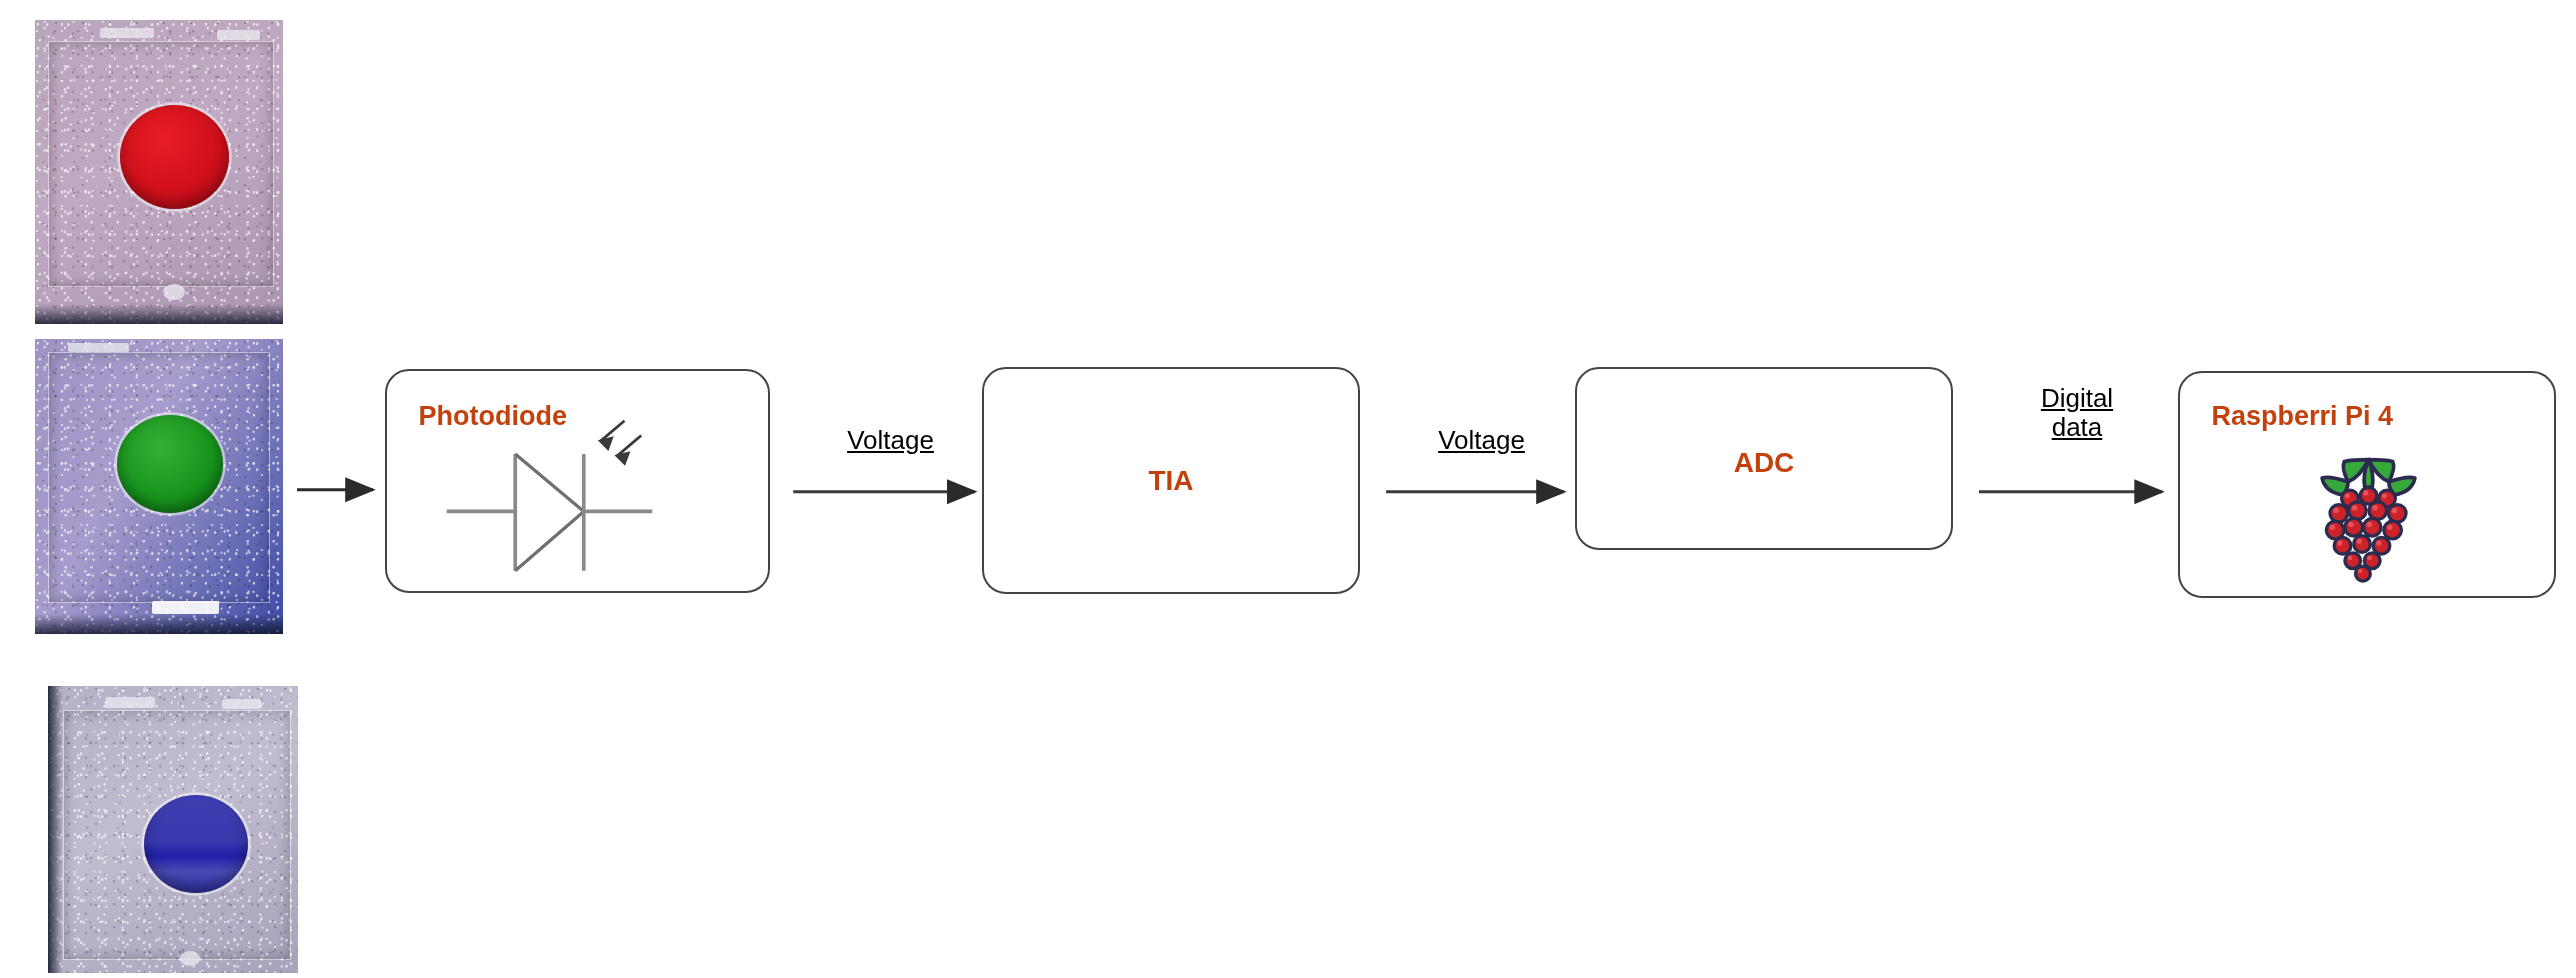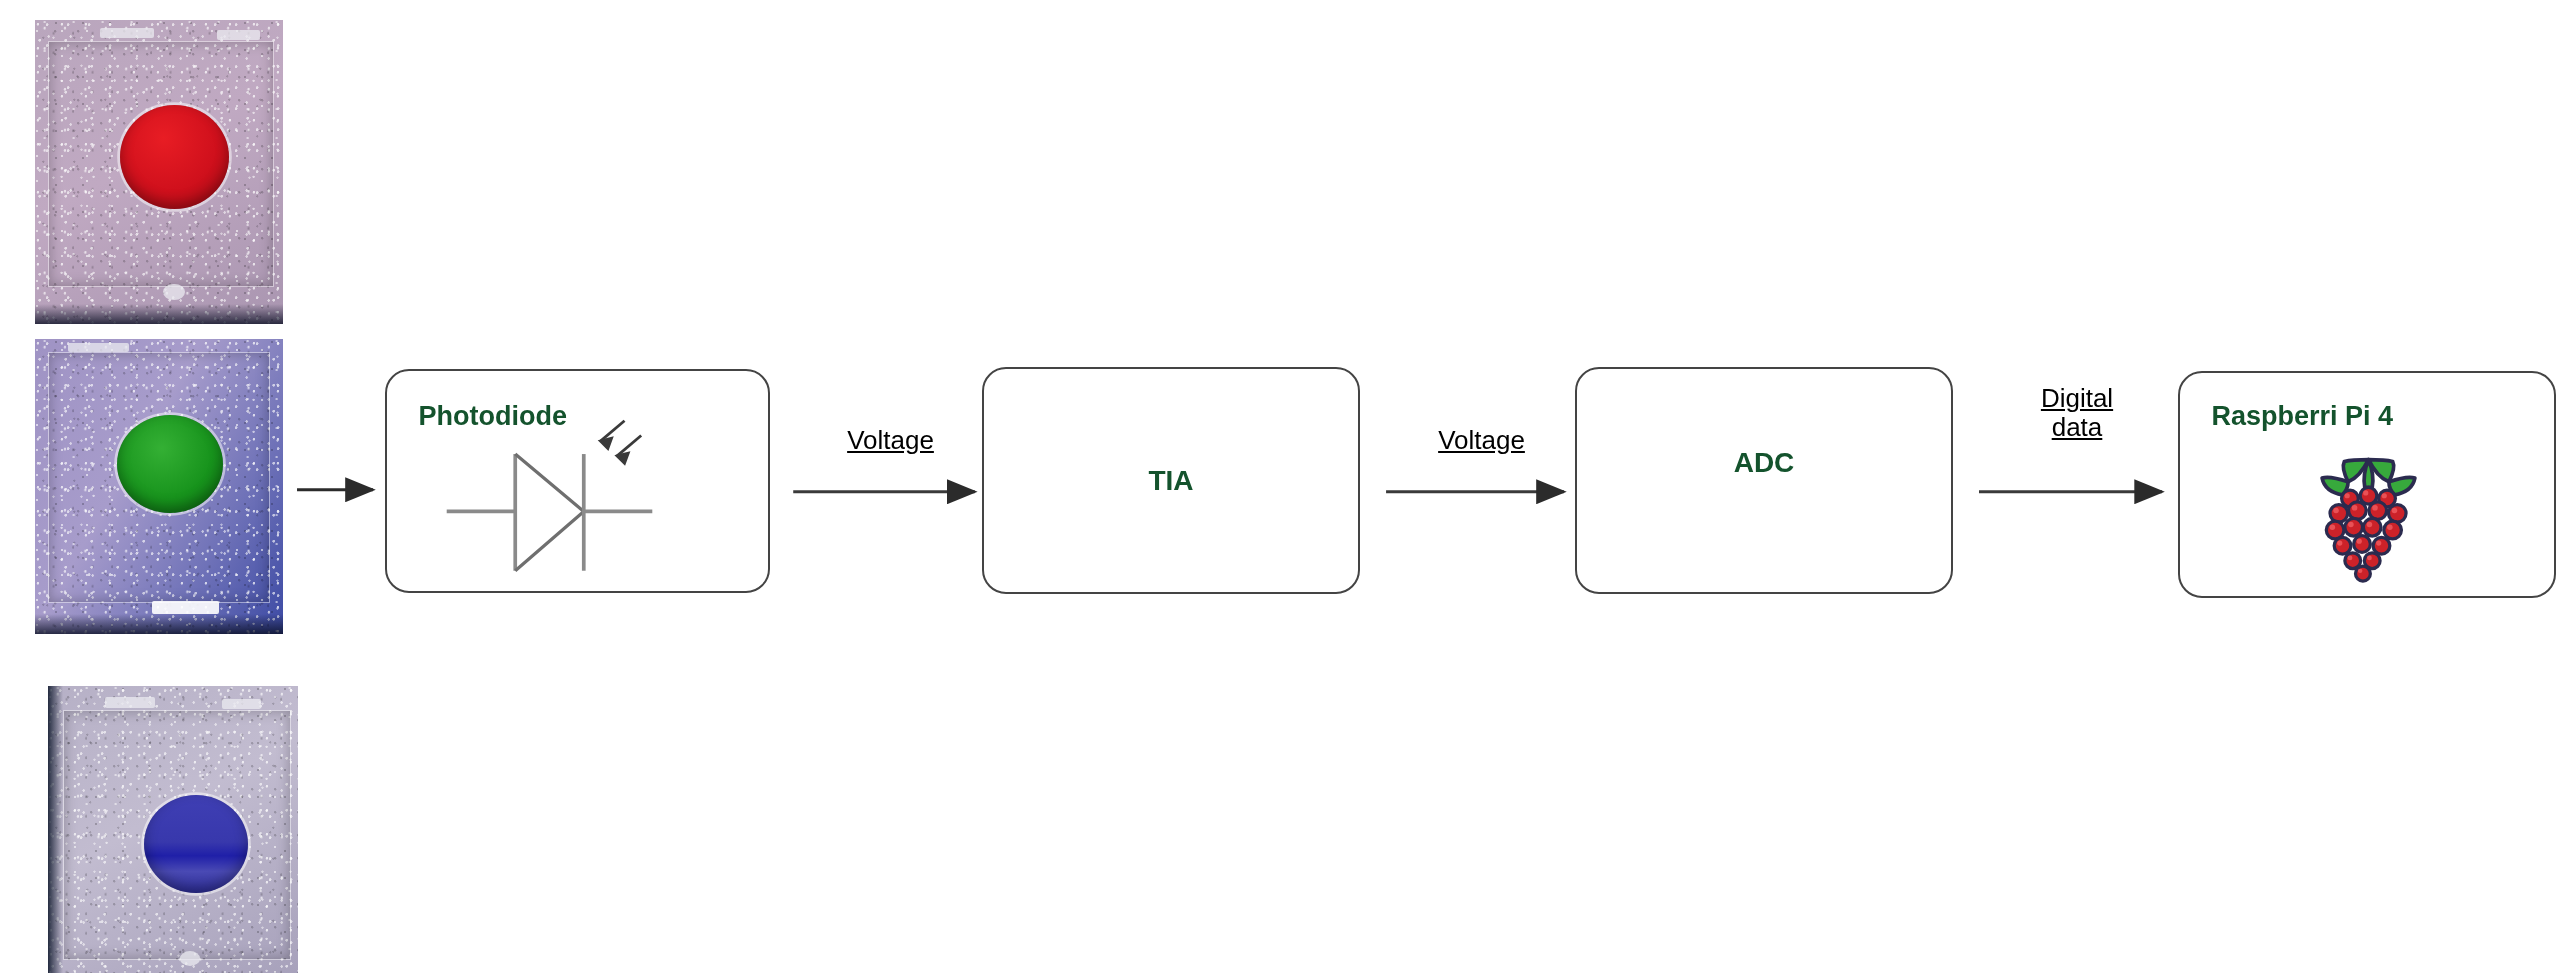--- a/index.html
+++ b/index.html
@@ -96,36 +96,36 @@
   .node {
     position: absolute;
     box-sizing: border-box;
     background: #ffffff;
     border: 2.8px solid #444444;
     border-radius: 24px;
   }
   .node-title {
     position: absolute;
     font-weight: bold;
-    color: #14532d;
+    color: #c2410c;
     white-space: nowrap;
   }
   .node-sub {
     position: absolute;
     color: #000000;
     white-space: nowrap;
   }
 
   #node-photodiode { left: 385px; top: 369px; width: 385px; height: 224px; }
   #node-photodiode .node-title { left: 31.5px; top: 30px; font-size: 27px; }
 
   #node-tia { left: 982px; top: 367px; width: 378px; height: 227px; }
   #node-tia .node-title { left: 0; right: 0; top: 96px; text-align: center; font-size: 28px; }
 
-  #node-adc { left: 1575px; top: 367px; width: 378px; height: 227px; }
+  #node-adc { left: 1575px; top: 367px; width: 378px; height: 183px; }
   #node-adc .node-title { left: 0; right: 0; top: 78px; text-align: center; font-size: 28px; }
   #node-adc .node-sub  { left: 0; right: 0; top: 141px; text-align: center; font-size: 26px; }
 
   #node-pi { left: 2178px; top: 371px; width: 378px; height: 227px; }
   #node-pi .node-title { left: 31.5px; top: 28px; font-size: 27px; }
 
   
   .edge {
     position: absolute;
     height: 31.5px;

